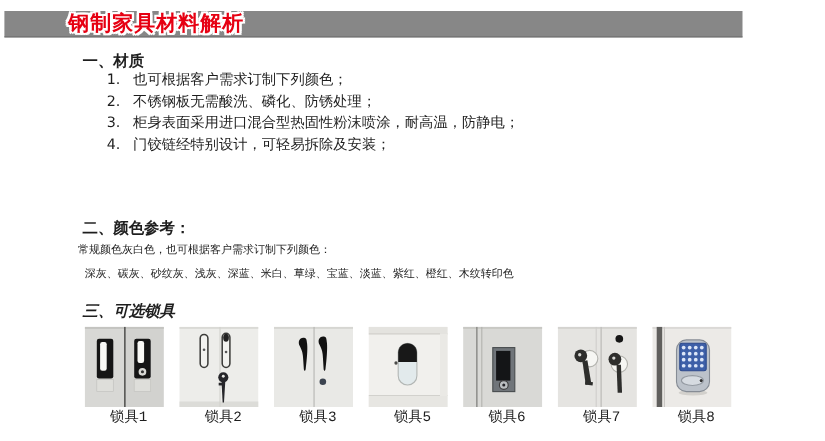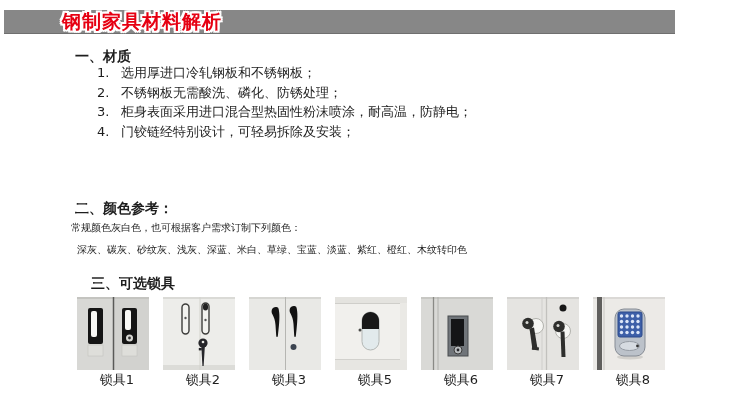--- a/index.html
+++ b/index.html
@@ -20,51 +20,51 @@
     text-shadow:
       -2px 0 0 #fff, 2px 0 0 #fff, 0 -2px 0 #fff, 0 2px 0 #fff,
       -1px -1px 0 #fff, 1px -1px 0 #fff, -1px 1px 0 #fff, 1px 1px 0 #fff,
       -2px -2px 0 #fff, 2px -2px 0 #fff, -2px 2px 0 #fff, 2px 2px 0 #fff;
   }
 
   
   .sec-heading { position:absolute; font-size:14px; font-weight:bold; line-height:20px; white-space:nowrap; }
   .sec1-heading { left:75px; top:46px;text-align:right; }
   .sec2-heading { left:75px; top:198px; }
-  .sec3-heading { left:91px; top:273px; }
+  .sec3-heading { left:75px; top:273px;font-style:italic; }
 
   .mat-list { position:absolute; left:97px; top:63px; font-size:13px; }
   .mat-row { display:flex; line-height:19.5px; white-space:nowrap; }
   .mat-num { width:24px; flex:0 0 24px; }
 
   .body-line { position:absolute; font-size:10px; line-height:20px; white-space:nowrap; }
   .color-intro   { left:71px; top:218px; }
   .color-options { left:77px; top:240px; }
 
   
   .locks-row { position:absolute; left:77px; top:297px; display:flex; gap:6px; }
-  .lock-cell { width:80px; }
+  .lock-cell { width:80px;font-family:Liberation Mono, monospace; }
   .lock-photo { width:72px; height:73px; }
   .lock-photo svg { display:block; }
   .lock-label { text-align:center; font-size:13px; line-height:15px; margin-top:2px; color:#1e1e1e; white-space:nowrap; }
 </style>
 </head>
 <body>
 
 <div class="page">
 
   <div class="header-bar">
     <span class="page-title">钢制家具材料解析</span>
   </div>
 
   <div class="sec-heading sec1-heading">一、材质</div>
   <div class="mat-list">
     <div class="mat-row">
       <span class="mat-num">1.</span>
-      <span>选用厚进口冷轧钢板和不锈钢板；</span>
+      <span>也可根据客户需求订制下列颜色；</span>
     </div>
     <div class="mat-row">
       <span class="mat-num">2.</span>
       <span>不锈钢板无需酸洗、磷化、防锈处理；</span>
     </div>
     <div class="mat-row">
       <span class="mat-num">3.</span>
       <span>柜身表面采用进口混合型热固性粉沫喷涂，耐高温，防静电；</span>
     </div>
     <div class="mat-row">

